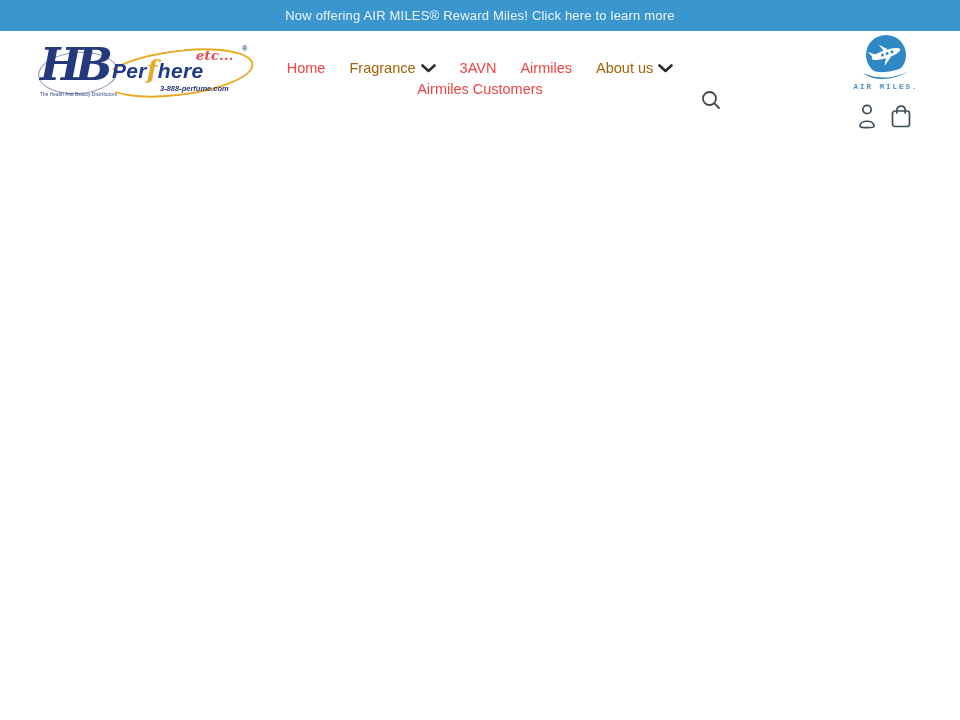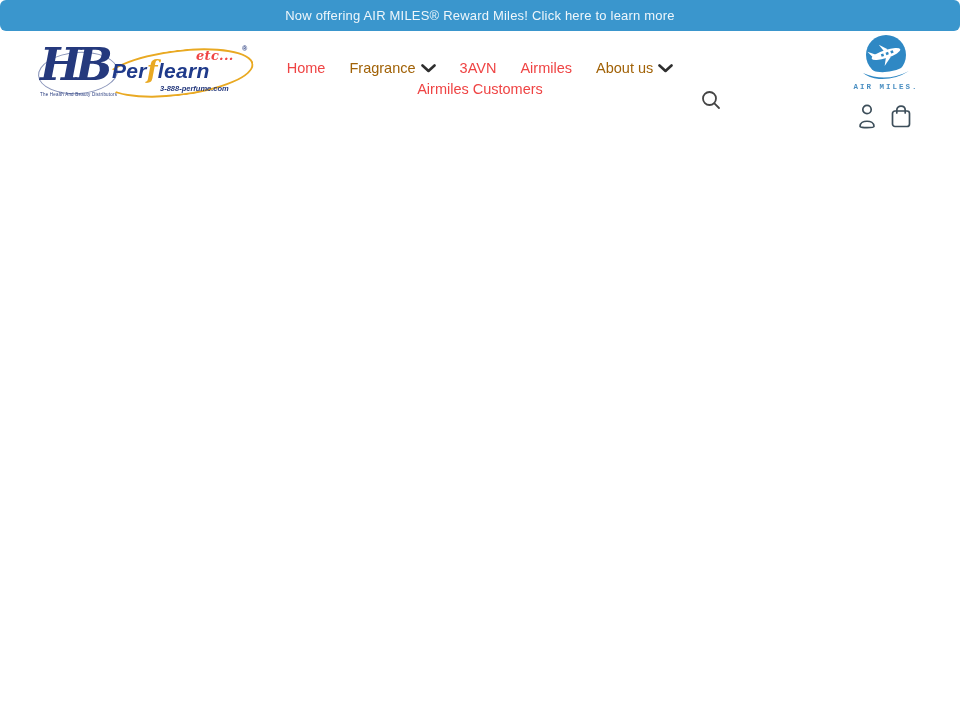--- a/index.html
+++ b/index.html
@@ -1,20 +1,20 @@
 <!DOCTYPE html>
 <html><head>
 <meta charset="utf-8">
 <style>
   html,body{margin:0;padding:0;background:#ffffff;}
   body{width:960px;height:720px;font-family:"Liberation Sans",sans-serif;-webkit-font-smoothing:antialiased;}
   .page{position:relative;width:960px;height:720px;overflow:hidden;background:#ffffff;}
 
   
-  .announcement{position:absolute;left:0;top:0;width:960px;height:31px;background:#3a96cd;display:flex;align-items:center;justify-content:center;border-radius:6px;}
+  .announcement{position:absolute;left:0;top:0;width:960px;height:31px;background:#3a96cd;display:flex;align-items:center;justify-content:center;}
   .announcement a{color:#eef6fb;font-size:13px;letter-spacing:.2px;text-decoration:none;cursor:pointer;}
 
   
   .header{position:absolute;left:0;top:31px;width:960px;height:110px;background:#ffffff;}
 
   
   .logo{position:absolute;left:40px;top:24px;width:195px;height:52px;cursor:pointer;}
   .monogram{position:absolute;left:0;top:-12px;font-family:"DejaVu Serif",serif;font-style:italic;font-weight:bold;font-size:44px;color:#25397d;letter-spacing:-6px;line-height:1;}
   .monogram-ellipse{position:absolute;left:-2px;top:-3px;width:78px;height:40px;border:1px solid #25397d;border-radius:50%;transform:rotate(-4deg);opacity:.55;}
   .tagline{position:absolute;left:0;top:37px;width:90px;font-size:4.5px;color:#25397d;letter-spacing:.2px;white-space:nowrap;}
@@ -57,21 +57,21 @@
   </div>
 
   <div class="header">
 
     <div class="logo">
       <div class="monogram-ellipse"></div>
       <div class="monogram">HB</div>
       <div class="tagline">The Health And Beauty Distributors</div>
       <div class="brandblock">
         <div class="gold-ellipse"></div>
-        <div class="brandline"><span>Per</span><span class="brand-f">f</span><span>learn</span><span class="brand-etc">etc...</span><span class="brand-reg">®</span></div>
+        <div class="brandline"><span>Per</span><span class="brand-f">f</span><span>here</span><span class="brand-etc">etc...</span><span class="brand-reg">®</span></div>
         <div class="brand-phone">3-888-perfume.com</div>
       </div>
     </div>
 
     <nav class="nav">
       <a class="link-blue"><span>Home</span></a>
       <a class="link-dark"><span>Fragrance</span><svg class="chev" width="15" height="9" viewBox="0 0 15 9">
             <polyline points="1.5,1.5 7.5,7 13.5,1.5" fill="none" stroke="#2f2f2f" stroke-width="2.6" stroke-linecap="round" stroke-linejoin="round"></polyline>
           </svg></a>
       <a class="link-blue"><span>3AVN</span></a>

